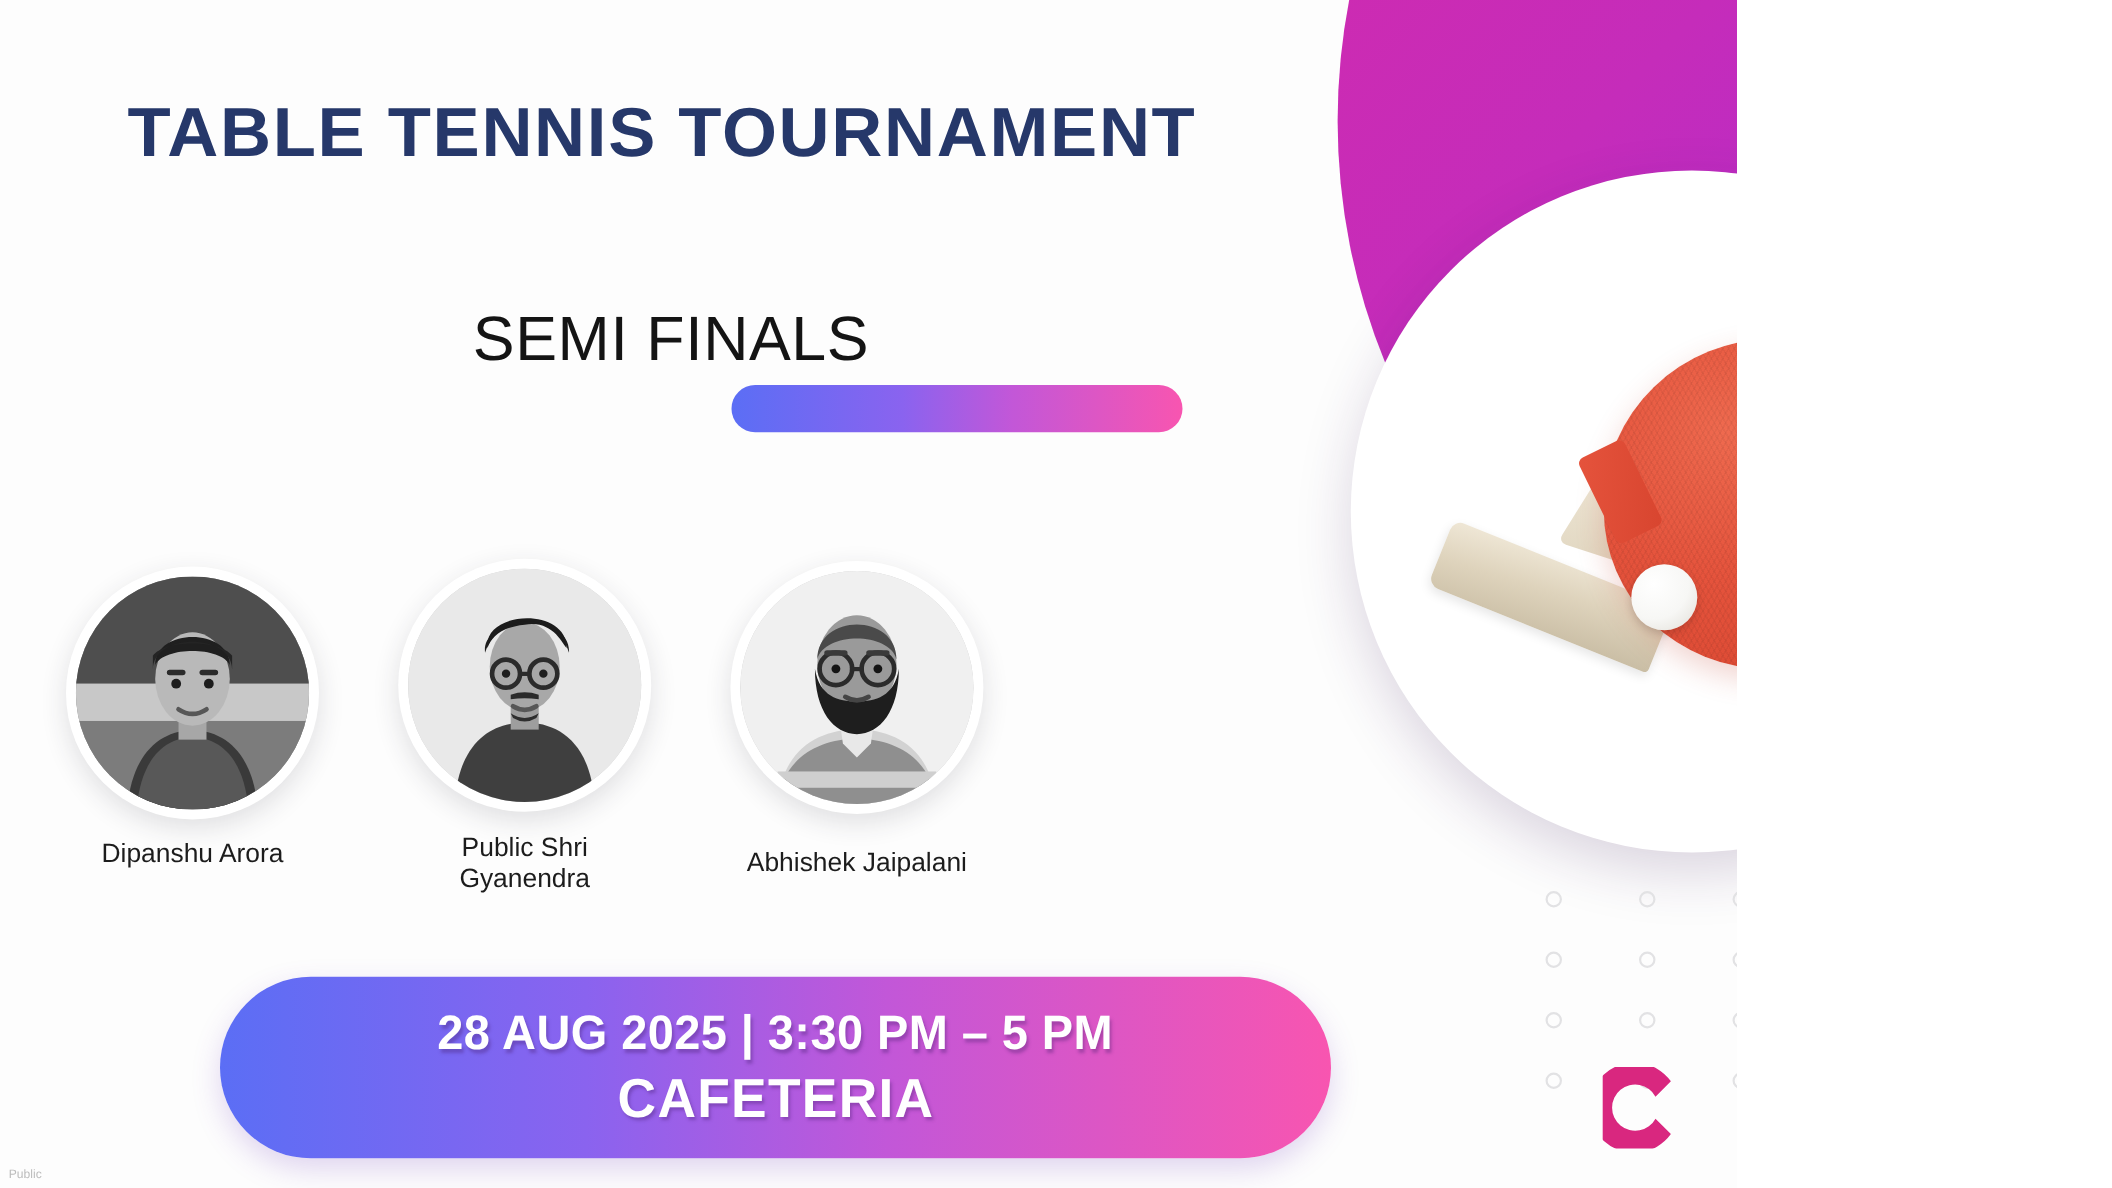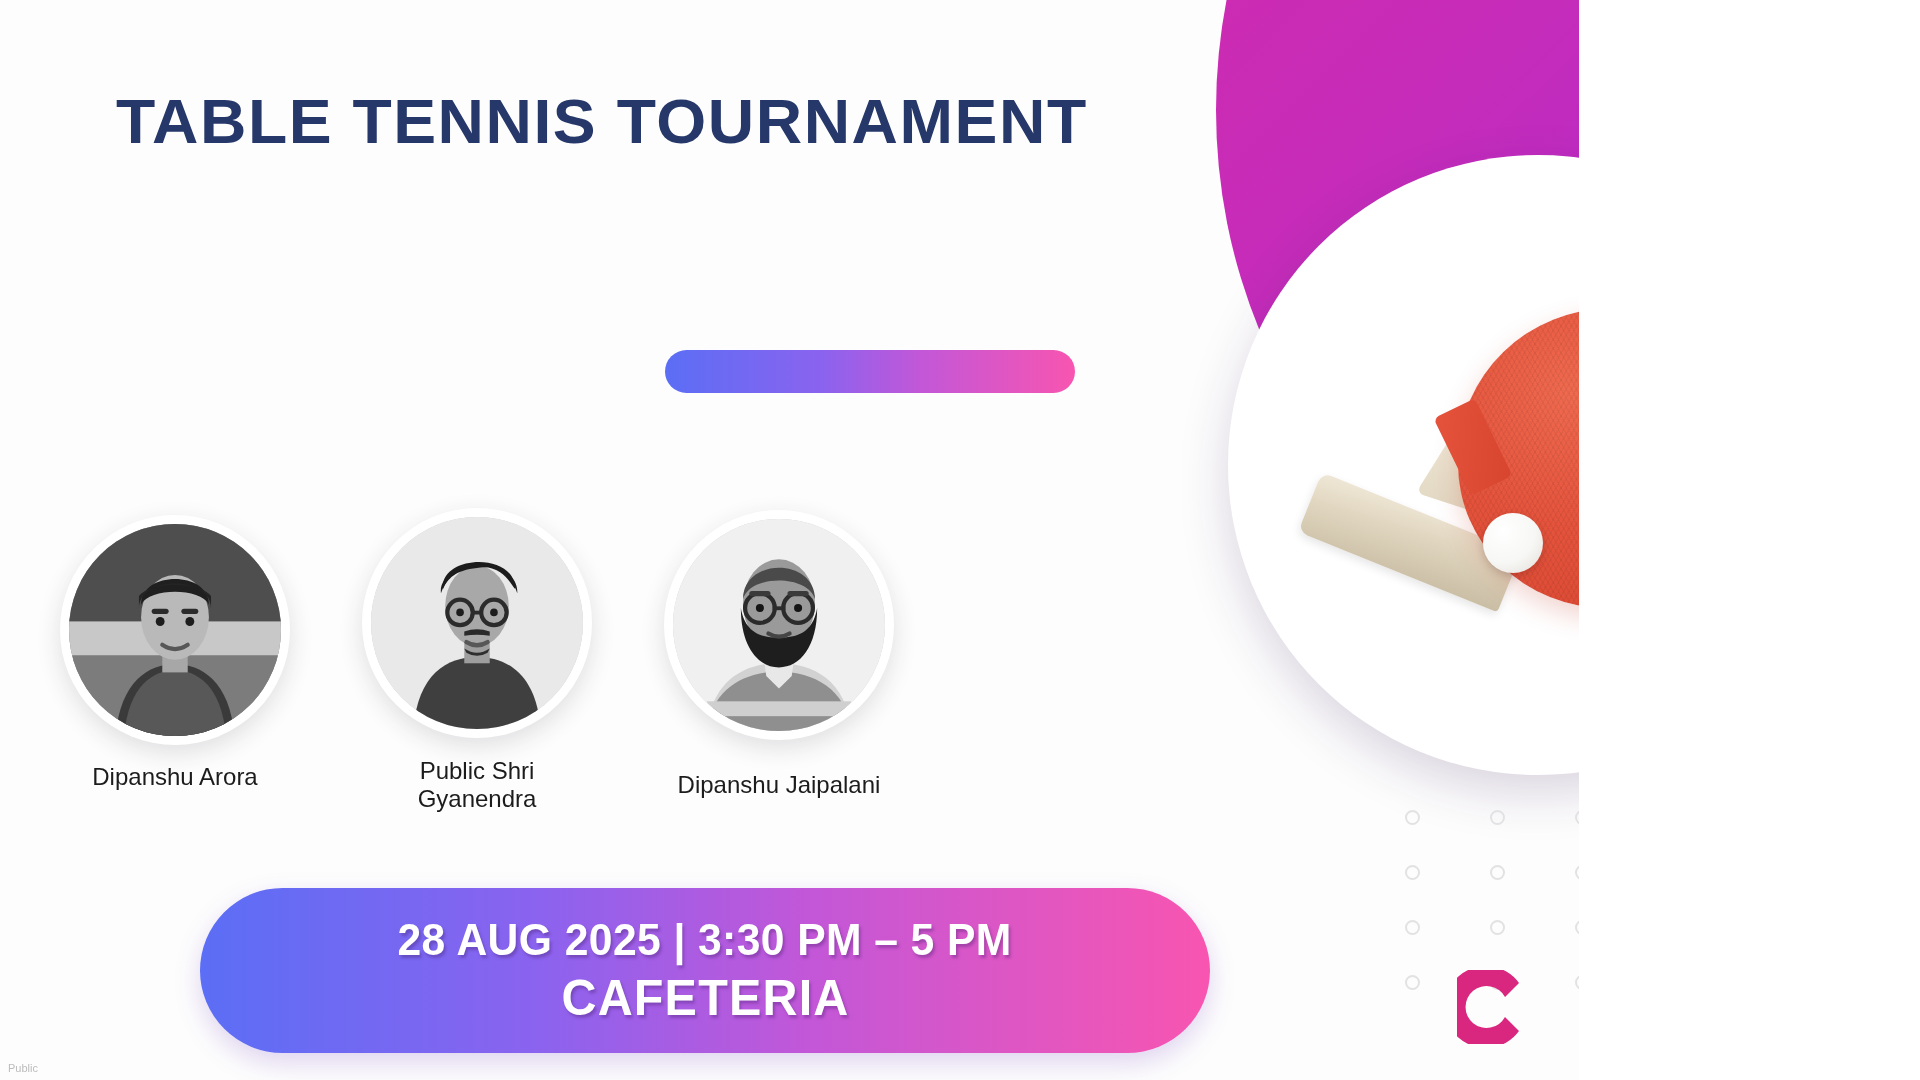--- a/index.html
+++ b/index.html
@@ -294,20 +294,21 @@
     <i></i>
       <i></i>
       <i></i>
       <i></i>
       <i></i>
       <i></i>
       <i></i>
   </div>
 
   <div class="title">TABLE TENNIS TOURNAMENT</div>
+  <div class="subtitle">SEMI FINALS</div>
   <div class="underbar"></div>
 
   <div class="players">
 
     <div class="player p1">
       <div class="avatar">
         <div class="photo">
           <svg viewBox="0 0 100 100" width="100%" height="100%">
             <rect x="0" y="0" width="100" height="100" fill="#8d8d8d"></rect>
             <rect x="0" y="0" width="100" height="46" fill="#4e4e4e"></rect>
@@ -371,21 +372,21 @@
             <circle cx="59" cy="42" r="7" fill="none" stroke="#2b2b2b" stroke-width="2"></circle>
             <rect x="47" y="41.2" width="6" height="1.8" fill="#2b2b2b"></rect>
             <circle cx="41" cy="42" r="1.9" fill="#151515"></circle>
             <circle cx="59" cy="42" r="1.9" fill="#151515"></circle>
             <rect x="36" y="34" width="10" height="2.4" rx="1.2" fill="#3a3a3a"></rect>
             <rect x="54" y="34" width="10" height="2.4" rx="1.2" fill="#3a3a3a"></rect>
             <path d="M45 54 Q50 57 55 54" stroke="#5a4038" stroke-width="2" fill="none" stroke-linecap="round"></path>
           </svg>
         </div>
       </div>
-      <div class="pname">Dipanshu Jaipalani</div>
+      <div class="pname">Abhishek Jaipalani</div>
     </div>
 
 
   </div>
 
   <div class="infoPill">
     <div class="infoLine1">28 AUG 2025 | 3:30 PM – 5 PM</div>
     <div class="infoLine2">CAFETERIA</div>
   </div>
 

